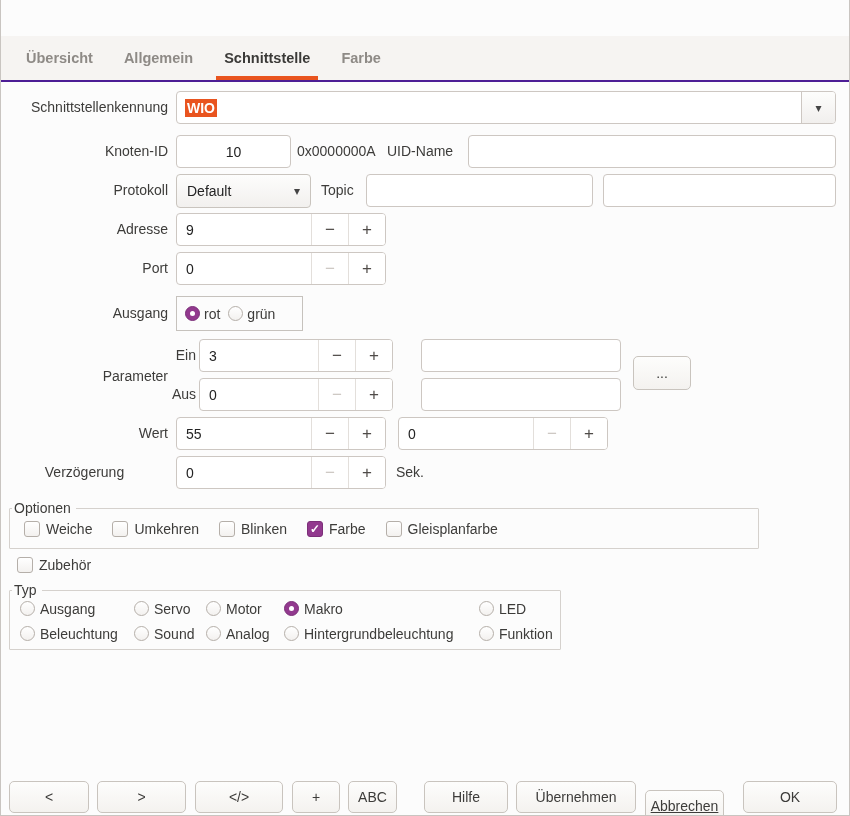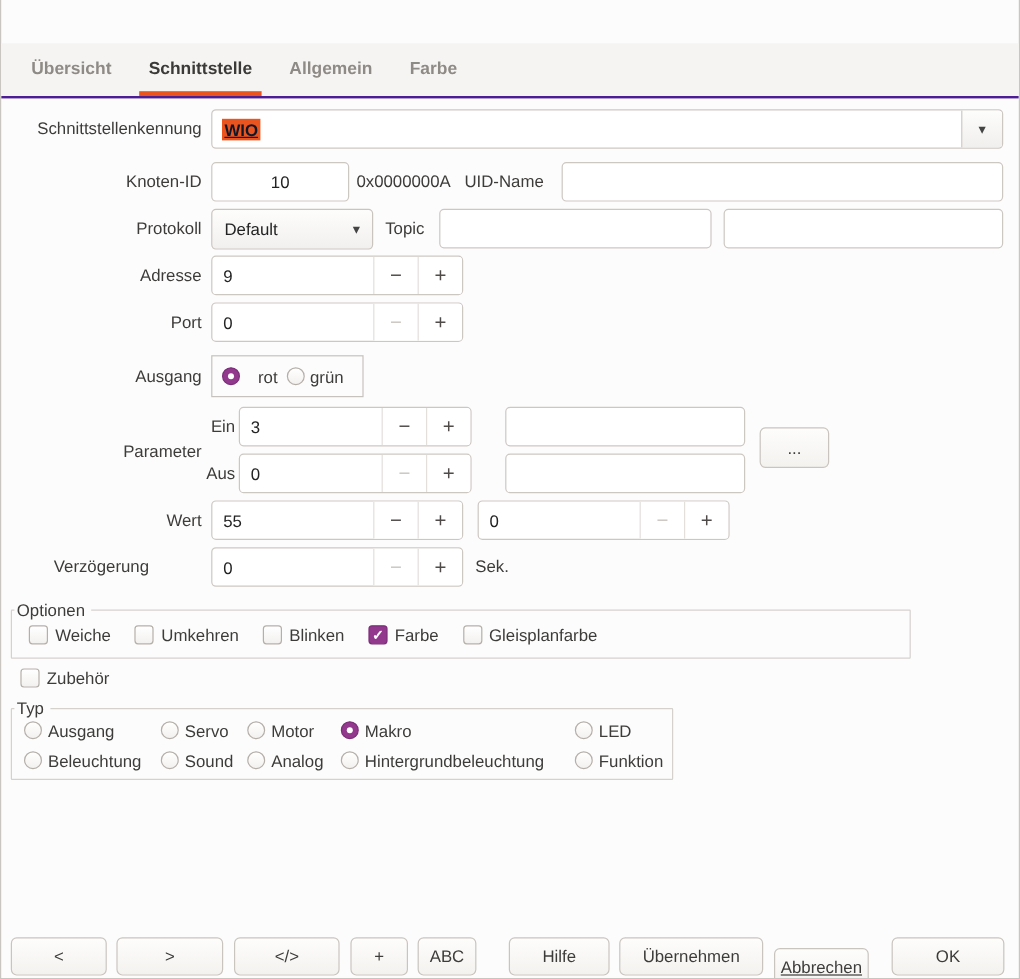--- a/index.html
+++ b/index.html
@@ -35,21 +35,21 @@
   .spin .sbtn{width:36px;border-left:1px solid #e3dfdb;display:flex;align-items:center;justify-content:center;
     font-size:17px;color:#4f4b48;background:#fff;}
   .spin .sbtn.disabled{color:#ccc7c2;}
   .combo{position:absolute;height:34px;box-sizing:border-box;border:1px solid #c9c4be;border-radius:4px;
     background:linear-gradient(180deg,#fdfdfc,#f2f0ee);display:flex;align-items:center;
     padding:0 10px;font-size:14px;color:#232323;}
   .combo .arrow{margin-left:auto;font-size:12px;color:#444;}
   .combo-entry{position:absolute;height:33px;box-sizing:border-box;border:1px solid #cdc7c2;border-radius:4px;
     background:#fff;display:flex;align-items:stretch;overflow:hidden;}
   .combo-entry .ce-text{flex:1;display:flex;align-items:center;padding:0 8px;font-size:14px;}
-  .combo-entry .ce-text .sel{background:#e9541f;color:#0f172a;padding:1px 2px;font-weight:bold;text-decoration:underline;}
+  .combo-entry .ce-text .sel{background:#e9541f;color:#ffffff;padding:1px 2px;font-weight:bold;}
   .combo-entry .ce-btn{width:33px;border-left:1px solid #cdc7c2;
     background:linear-gradient(180deg,#fdfdfc,#f1efed);
     display:flex;align-items:center;justify-content:center;font-size:12px;color:#444;}
   .frame{position:absolute;border:1px solid #c6c2bd;background:#fcfcfc;box-sizing:border-box;}
   .radio{width:15px;height:15px;border-radius:50%;border:1px solid #b5afa9;
     background:linear-gradient(#fff,#f3f1ef);box-sizing:border-box;position:relative;flex:none;}
   .radio.checked{background:#92398e;border-color:#7c2f79;}
   .radio.checked::after{content:"";position:absolute;top:4px;left:4px;width:5px;height:5px;border-radius:50%;background:#fff;}
   .check{width:16px;height:16px;border-radius:3px;border:1px solid #b5afa9;
     background:linear-gradient(#fff,#f3f1ef);box-sizing:border-box;flex:none;
@@ -66,26 +66,26 @@
 </head>
 <body>
 
 <div class="dialog">
 
 
   <div class="tabbar">
     <div class="tab">
         <span>Übersicht</span>
       </div>
+    <div class="tab">
+        <span>Allgemein</span>
+      </div>
     <div class="tab active">
         <span>Schnittstelle</span>
         <span class="underline"></span>
-      </div>
-    <div class="tab">
-        <span>Allgemein</span>
       </div>
     <div class="tab">
         <span>Farbe</span>
       </div>
   </div>
 
   <div class="lbl" style="top:91px;">Schnittstellenkennung</div>
   <div class="combo-entry" style="left:175px;top:91px;width:660px;">
     <div class="ce-text">
         <span class="sel">WIO</span>
@@ -139,21 +139,21 @@
     <div class="sbtn disabled">
         <span>−</span>
       </div>
     <div class="sbtn">
         <span>+</span>
       </div>
   </div>
 
   <div class="lbl" style="top:297px;">Ausgang</div>
   <div class="frame" style="left:175px;top:296px;width:127px;height:35px;display:flex;align-items:center;gap:8px;padding-left:8px;">
-    <div class="ctl-item" style="gap:15px;align-items:center;">
+    <div class="ctl-item" style="gap:4px;align-items:center;">
       <span class="radio checked"></span>
       <span>rot</span>
     </div>
     <div class="ctl-item" style="gap:4px;">
       <span class="radio"></span>
       <span>grün</span>
     </div>
   </div>
 
   <div class="lbl" style="top:360px;">Parameter</div>

